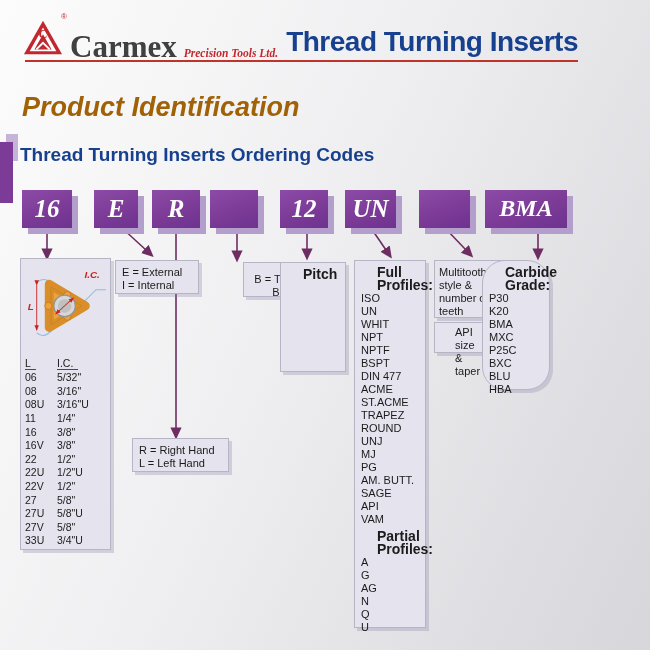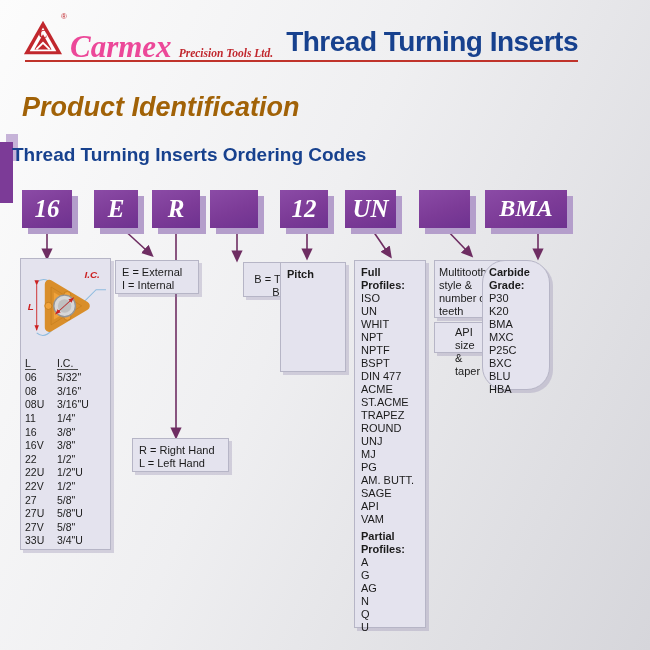--- a/index.html
+++ b/index.html
@@ -3,48 +3,48 @@
 <meta charset="utf-8">
 <style>
   html,body{margin:0;padding:0;}
   body{
     width:650px;height:650px;position:relative;overflow:hidden;
     font-family:"Liberation Sans",sans-serif;
     background:linear-gradient(115deg,#fcfcfc 0%,#efeff1 45%,#d6d6db 100%);
   }
   
   .logo-wrap{position:absolute;left:22px;top:18px;display:flex;align-items:flex-end;z-index:2;}
-  .brand{color:#ec4899;font-family:"Liberation Serif",serif;font-style:italic;font-weight:bold;
+  .brand{color:#404040;font-family:"Liberation Serif",serif;font-weight:bold;
          font-size:31px;line-height:1;margin-left:6px;}
   .brand-suffix{color:#c1272d;font-family:"Liberation Serif",serif;font-style:italic;font-weight:bold;
          font-size:11.5px;margin-left:7px;padding-bottom:3px;}
   .reg-mark{position:absolute;left:61px;top:12px;color:#c1272d;font-size:8px;}
   .page-title{position:absolute;right:72px;top:26px;color:#17418e;font-size:28px;font-weight:bold;
          letter-spacing:-0.5px;white-space:nowrap;}
   .red-rule{position:absolute;left:25px;top:60px;width:553px;height:2px;background:#c0332b;}
   
   .heading-title{position:absolute;left:22px;top:92px;color:#a16207;font-size:27px;font-weight:bold;font-style:italic;}
-  .heading-subtitle{position:absolute;left:12px;top:144px;color:#17418e;font-size:19px;font-weight:bold;}
+  .heading-subtitle{position:absolute;left:20px;top:144px;color:#17418e;font-size:19px;font-weight:bold;}
   .accent-shadow{position:absolute;left:6px;top:134px;width:12px;height:27px;background:#c6b3d8;}
   .accent-bar{position:absolute;left:0;top:142px;width:13px;height:61px;background:#7c3b97;}
   
   .code-box{position:absolute;top:190px;height:38px;z-index:3;
     background:linear-gradient(160deg,#8b4ba6 0%,#7c3b97 55%,#6e3290 100%);
     color:#fff;font-family:"Liberation Serif",serif;font-style:italic;font-weight:bold;
     font-size:25px;text-align:center;line-height:37px;box-shadow:6px 6px 0 #b49ecb;}
   .cb1{left:22px;width:50px}.cb2{left:94px;width:44px}.cb3{left:152px;width:48px}
   .cb4{left:210px;width:48px}.cb5{left:280px;width:48px}.cb6{left:345px;width:51px}
   .cb7{left:419px;width:51px}.cb8{left:485px;width:82px;font-size:24px}
   
   .arrows{position:absolute;left:0;top:0;z-index:1;pointer-events:none;}
   
   .panel{position:absolute;z-index:2;background:#e4e3ee;border:1px solid #b6b5c6;
     box-shadow:3px 3px 0 rgba(140,130,170,.30);box-sizing:border-box;
     font-size:11px;line-height:13px;color:#1b1b1b;padding:5px 6px;}
-  .bold{font-weight:bold;font-size:11px;}
+  .bold{font-weight:bold;font-size:14px;margin-left:16px;}
   .p-insert{left:20px;top:258px;width:91px;height:292px;padding:3px 4px;}
   .p-external{left:115px;top:260px;width:84px;height:34px;}
   .p-typeb{left:203px;top:262px;width:66px;height:35px;text-align:center;padding-top:10px;margin-left:40px;}
   .p-pitch{left:280px;top:262px;width:66px;height:110px;}
   .p-profiles{left:354px;top:260px;width:72px;height:368px;}
   .p-multitooth{left:434px;top:260px;width:70px;height:58px;padding:5px 4px;}
   .p-api{left:434px;top:322px;width:70px;height:31px;padding:3px 20px;}
   .p-grade{left:482px;top:260px;width:68px;height:130px;border-radius:23px;}
   .p-hand{left:132px;top:438px;width:97px;height:34px;}
   .gap{min-height:12px;}

